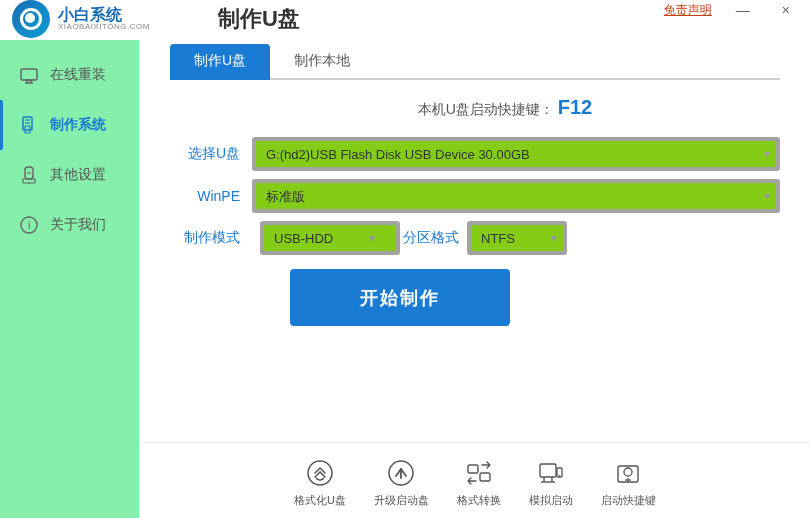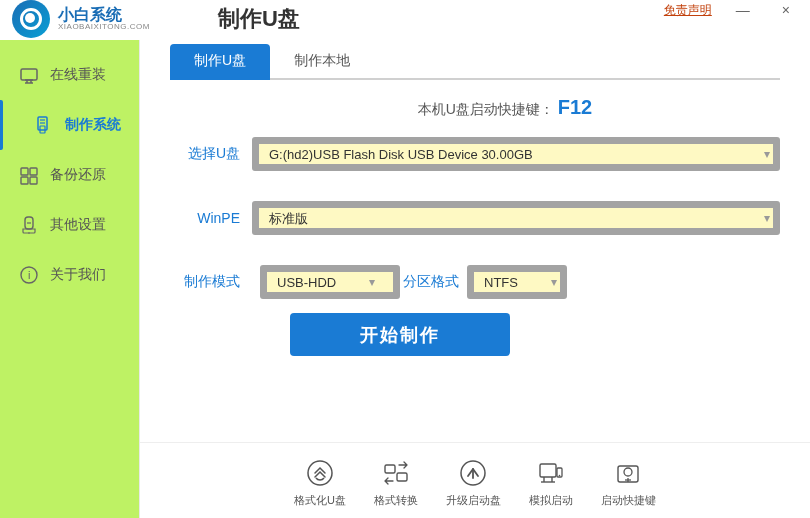--- a/index.html
+++ b/index.html
@@ -90,39 +90,38 @@
 
     
     .main-layout {
       display: flex;
       height: calc(518px - 40px);
     }
 
     
     .sidebar {
       width: 140px;
-      background: #bef264;
+      background: #86efac;
       border-right: 1px solid #e8e8e8;
       display: flex;
       flex-direction: column;
       padding-top: 10px;
     }
     .sidebar-item {
       display: flex;
       align-items: center;
       gap: 10px;
       padding: 14px 18px;
       cursor: pointer;
       color: #555;
       font-size: 14px;
       position: relative;
     }
     .sidebar-item.active {
       color: #1a7bd4;
-      justify-content: flex-end;
     }
     .sidebar-item.active::left-border {
       content: '';
     }
     .active-bar {
       position: absolute;
       left: 0;
       top: 0;
       width: 3px;
       height: 100%;
@@ -193,39 +192,39 @@
     }
     .hotkey-key {
       font-size: 20px;
       font-weight: bold;
       color: #1a7bd4;
     }
 
     .form-row {
       display: flex;
       align-items: center;
-      margin-bottom: 30px;
+      margin-bottom: 8px;
     }
     .form-label {
       width: 70px;
       text-align: right;
       font-size: 14px;
       color: #1a7bd4;
       margin-right: 12px;
       flex-shrink: 0;
     }
     .select-box {
       width: 100%;
       height: 34px;
-      border: 7px solid #a3a3a3;
+      border: 4px solid #a3a3a3;
       border-radius: 3px;
       padding: 0 30px 0 10px;
       font-size: 13px;
       color: #333;
-      background: #fef9c3;
+      background: #84cc16;
       appearance: none;
       cursor: pointer;
     }
     .select-wrapper {
       position: relative;
       flex: 1;
     }
     .select-wrapper::after {
       content: '▾';
       position: absolute;
@@ -283,21 +282,21 @@
       transform: translateY(-50%);
       color: #999;
       pointer-events: none;
       font-size: 12px;
     }
 
     .start-btn {
       display: block;
       margin: 10px auto;
       width: 220px;
-      height: 43px;
+      height: 57px;
       background: #1a7bd4;
       color: #fff;
       border: none;
       border-radius: 4px;
       font-size: 18px;
       font-weight: bold;
       cursor: pointer;
       letter-spacing: 2px;
       margin-left: 120px;
     }
@@ -371,31 +370,20 @@
         <svg width="20" height="20" viewBox="0 0 20 20" fill="none">
           <rect x="4" y="2" width="9" height="13" rx="1" stroke="#1a7bd4" stroke-width="1.5" fill="none"></rect>
           <rect x="6" y="11" width="5" height="7" rx="0.5" stroke="#1a7bd4" stroke-width="1.2" fill="none"></rect>
           <line x1="6" y1="5" x2="11" y2="5" stroke="#1a7bd4" stroke-width="1.2"></line>
           <line x1="6" y1="8" x2="11" y2="8" stroke="#1a7bd4" stroke-width="1.2"></line>
         </svg>
       </span>
       <span style="color:#1a7bd4;font-weight:bold;">制作系统</span>
     </div>
 
-    <div class="sidebar-item">
-      <span class="sidebar-icon">
-        <svg width="20" height="20" viewBox="0 0 20 20" fill="none">
-          <rect x="2" y="3" width="7" height="7" rx="0.8" stroke="#666" stroke-width="1.4" fill="none"></rect>
-          <rect x="11" y="3" width="7" height="7" rx="0.8" stroke="#666" stroke-width="1.4" fill="none"></rect>
-          <rect x="2" y="12" width="7" height="7" rx="0.8" stroke="#666" stroke-width="1.4" fill="none"></rect>
-          <rect x="11" y="12" width="7" height="7" rx="0.8" stroke="#666" stroke-width="1.4" fill="none"></rect>
-        </svg>
-      </span>
-      <span>备份还原</span>
-    </div>
 
     <div class="sidebar-item">
       <span class="sidebar-icon">
         <svg width="20" height="20" viewBox="0 0 20 20" fill="none">
           <rect x="6" y="2" width="8" height="12" rx="3" stroke="#666" stroke-width="1.4" fill="none"></rect>
           <path d="M4 14 h12 v3 a1 1 0 0 1-1 1 H5 a1 1 0 0 1-1-1 z" stroke="#666" stroke-width="1.2" fill="none"></path>
           <circle cx="10" cy="18" r="0.8" fill="#666"></circle>
           <line x1="8" y1="8" x2="12" y2="8" stroke="#666" stroke-width="1.2"></line>
         </svg>
       </span>
@@ -478,38 +466,38 @@
             <polyline points="10,19 15,14 20,19" stroke="#555" stroke-width="1.5" fill="none" stroke-linecap="round"></polyline>
             <path d="M11 20 A5 5 0 0 0 19 20" stroke="#555" stroke-width="1.5" fill="none"></path>
           </svg>
         </div>
         <span>格式化U盘</span>
       </div>
 
       <div class="bottom-icon-item">
         <div class="icon-svg">
           <svg width="30" height="30" viewBox="0 0 30 30" fill="none">
+            <circle cx="15" cy="15" r="12" stroke="#555" stroke-width="1.5" fill="none"></circle>
+            <polyline points="10,18 15,11 20,18" stroke="#555" stroke-width="1.8" fill="none" stroke-linecap="round" stroke-linejoin="round"></polyline>
+            <line x1="15" y1="11" x2="15" y2="20" stroke="#555" stroke-width="1.8" stroke-linecap="round"></line>
+          </svg>
+        </div>
+        <span>升级启动盘</span>
+      </div>
+
+      <div class="bottom-icon-item">
+        <div class="icon-svg">
+          <svg width="30" height="30" viewBox="0 0 30 30" fill="none">
             <rect x="4" y="7" width="10" height="8" rx="1.5" stroke="#555" stroke-width="1.4" fill="none"></rect>
             <rect x="16" y="15" width="10" height="8" rx="1.5" stroke="#555" stroke-width="1.4" fill="none"></rect>
             <path d="M18 7 L26 7 L23 4 M23 10 L26 7" stroke="#555" stroke-width="1.3" fill="none" stroke-linecap="round" stroke-linejoin="round"></path>
             <path d="M12 23 L4 23 L7 26 M7 20 L4 23" stroke="#555" stroke-width="1.3" fill="none" stroke-linecap="round" stroke-linejoin="round"></path>
           </svg>
         </div>
         <span>格式转换</span>
-      </div>
-
-      <div class="bottom-icon-item">
-        <div class="icon-svg">
-          <svg width="30" height="30" viewBox="0 0 30 30" fill="none">
-            <circle cx="15" cy="15" r="12" stroke="#555" stroke-width="1.5" fill="none"></circle>
-            <polyline points="10,18 15,11 20,18" stroke="#555" stroke-width="1.8" fill="none" stroke-linecap="round" stroke-linejoin="round"></polyline>
-            <line x1="15" y1="11" x2="15" y2="20" stroke="#555" stroke-width="1.8" stroke-linecap="round"></line>
-          </svg>
-        </div>
-        <span>升级启动盘</span>
       </div>
 
       <div class="bottom-icon-item">
         <div class="icon-svg">
           <svg width="30" height="30" viewBox="0 0 30 30" fill="none">
             <rect x="4" y="6" width="16" height="13" rx="1.5" stroke="#555" stroke-width="1.4" fill="none"></rect>
             <line x1="8" y1="19" x2="8" y2="24" stroke="#555" stroke-width="1.4"></line>
             <line x1="16" y1="19" x2="16" y2="24" stroke="#555" stroke-width="1.4"></line>
             <line x1="5" y1="24" x2="19" y2="24" stroke="#555" stroke-width="1.4"></line>
             <rect x="21" y="10" width="5" height="9" rx="1" stroke="#555" stroke-width="1.3" fill="none"></rect>

